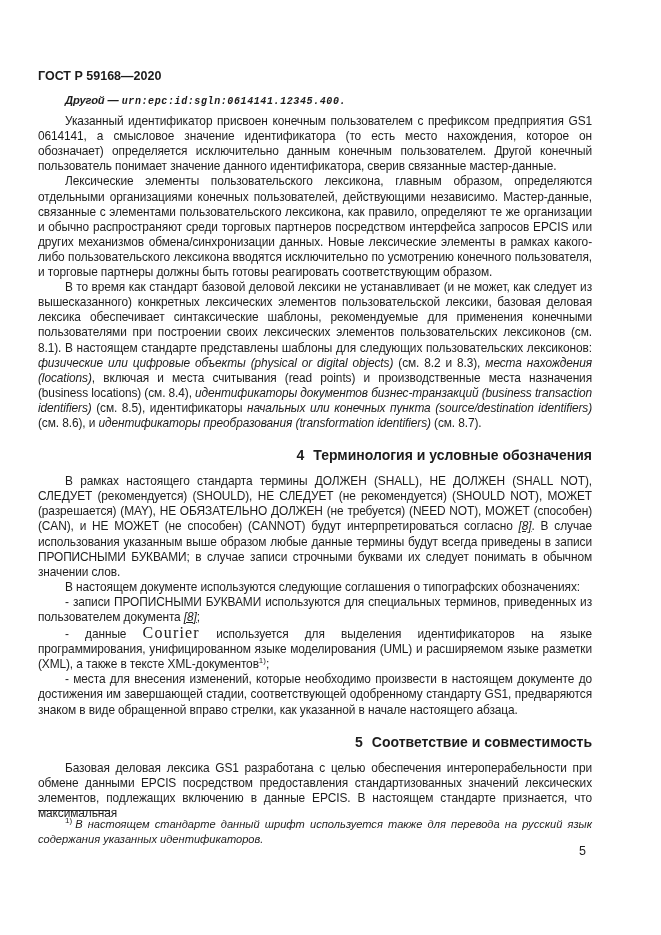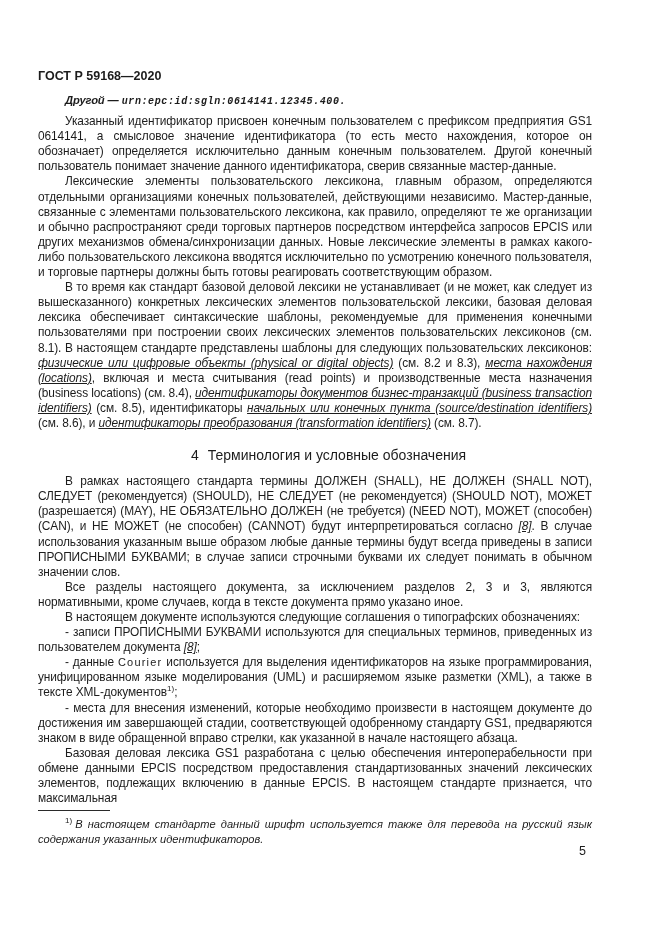--- a/index.html
+++ b/index.html
@@ -26,30 +26,30 @@
     margin:5px 0 5px 27px;
     font-size:11.2px;
     font-weight:bold;font-style:italic;
     text-align:left;
   }
   .ex-code{
     font-family:"Liberation Mono","DejaVu Sans Mono",monospace;
     font-size:10px;letter-spacing:0.6px;
   }
   .heading{
-    font-size:14px;font-weight:normal;
+    font-size:14px;font-weight:bold;
     margin:17px 0 11px 27px;
-    text-align:center;letter-spacing:0;
+    text-align:right;letter-spacing:0;
   }
   .hnum{margin-right:9px;}
-  .run-i{font-style:italic;text-decoration:underline;}
+  .run-i{font-style:italic;}
   .run-ref{font-style:italic;text-decoration:underline;}
   .run-mono{
-    font-family:Liberation Sans, sans-serif;
-    font-size:11px;letter-spacing:1.2px;margin-top:28px;
+    font-family:Liberation Serif, serif;
+    font-size:16px;letter-spacing:1.2px;margin-top:28px;
   }
   sup.run-sup{font-size:8px;line-height:0;letter-spacing:0;}
   .footnote{
     position:absolute;left:38px;top:810px;width:554px;
     font-size:11.1px;line-height:14.5px;
     font-style:italic;text-align:justify;
   }
   .footnote-rule{
     width:72px;height:0;
     border-top:1.5px solid #2a2a2a;
@@ -69,25 +69,25 @@
 
   <div class="doc-header">ГОСТ Р 59168—2020</div>
 
   <div class="doc-body">
       <p class="example"><span class="ex-label">Другой — </span><span class="ex-code">urn:epc:id:sgln:0614141.12345.400.</span></p>
       <p class="para ind"><span>Указанный идентификатор присвоен конечным пользователем с префиксом предприятия GS1 0614141, а смысловое значение идентификатора (то есть место нахождения, которое он обозначает) определяется исключительно данным конечным пользователем. Другой конечный пользователь понимает значение данного идентификатора, сверив связанные мастер-данные.</span></p>
       <p class="para ind"><span>Лексические элементы пользовательского лексикона, главным образом, определяются отдельными организациями конечных пользователей, действующими независимо. Мастер-данные, связанные с элементами пользовательского лексикона, как правило, определяют те же организации и обычно распространяют среди торговых партнеров посредством интерфейса запросов EPCIS или других механизмов обмена/синхронизации данных. Новые лексические элементы в рамках какого-либо пользовательского лексикона вводятся исключительно по усмотрению конечного пользователя, и торговые партнеры должны быть готовы реагировать соответствующим образом.</span></p>
       <p class="para ind"><span>В то время как стандарт базовой деловой лексики не устанавливает (и не может, как следует из вышесказанного) конкретных лексических элементов пользовательской лексики, базовая деловая лексика обеспечивает синтаксические шаблоны, рекомендуемые для применения конечными пользователями при построении своих лексических элементов пользовательских лексиконов (см. 8.1). В настоящем стандарте представлены шаблоны для следующих пользовательских лексиконов: </span><span class="run-i">физические или цифровые объекты (physical or digital objects)</span><span> (см. 8.2 и 8.3), </span><span class="run-i">места нахождения (locations)</span><span>, включая и места считывания (read points) и производственные места назначения (business locations) (см. 8.4), </span><span class="run-i">идентификаторы документов бизнес-транзакций (business transaction identifiers)</span><span> (см. 8.5), идентификаторы </span><span class="run-i">начальных или конечных пункта (source/destination identifiers)</span><span>  (см. 8.6), и </span><span class="run-i">идентификаторы преобразования (transformation identifiers)</span><span> (см. 8.7).</span></p>
       <h2 class="heading"><span class="hnum">4</span><span>Терминология и условные обозначения</span></h2>
       <p class="para ind"><span>В рамках настоящего стандарта термины ДОЛЖЕН (SHALL), НЕ ДОЛЖЕН (SHALL NOT), СЛЕДУЕТ (рекомендуется) (SHOULD), НЕ СЛЕДУЕТ (не рекомендуется) (SHOULD NOT), МОЖЕТ (разрешается) (MAY), НЕ ОБЯЗАТЕЛЬНО ДОЛЖЕН (не требуется) (NEED NOT), МОЖЕТ (способен) (CAN), и НЕ МОЖЕТ (не способен) (CANNOT) будут интерпретироваться согласно </span><span class="run-ref">[8]</span><span>. В случае использования указанным выше образом любые данные термины будут всегда приведены в записи ПРОПИСНЫМИ БУКВАМИ; в случае записи строчными буквами их следует понимать в обычном значении слов.</span></p>
-      <p class="para ind"><span>Все разделы настоящего документа, за исключением разделов 2, 3 и 3, являются нормативными, кроме случаев, когда в тексте документа прямо указано иное.</span></p>
       <p class="para ind"><span>В настоящем документе используются следующие соглашения о типографских обозначениях:</span></p>
       <p class="para ind"><span>- записи ПРОПИСНЫМИ БУКВАМИ используются для специальных терминов, приведенных из пользователем документа </span><span class="run-ref">[8]</span><span>;</span></p>
       <p class="para ind"><span>- данные </span><span class="run-mono">Courier</span><span> используется для выделения идентификаторов на языке программирования, унифицированном языке моделирования (UML) и расширяемом языке разметки (XML), а также в тексте XML-документов</span><sup class="run-sup">1)</sup><span>;</span></p>
       <p class="para ind"><span>- места для внесения изменений, которые необходимо произвести в настоящем документе до достижения им завершающей стадии, соответствующей одобренному стандарту GS1, предваряются знаком в виде обращенной вправо стрелки, как указанной в начале настоящего абзаца.</span></p>
+      <h2 class="heading"><span class="hnum">5</span><span>Соответствие и совместимость</span></h2>
       <p class="para ind"><span>Базовая деловая лексика GS1 разработана с целью обеспечения интероперабельности при обмене данными EPCIS посредством предоставления стандартизованных значений лексических элементов, подлежащих включению в данные EPCIS. В настоящем стандарте признается, что максимальная</span></p>
     </div>
 
   <div class="footnote">
     <div class="footnote-rule"></div>
     <p class="footnote-text"><sup>1)</sup><span>В настоящем стандарте данный шрифт используется также для перевода на русский язык содержания указанных идентификаторов.</span></p>
   </div>
 
   <div class="page-number">5</div>
 

